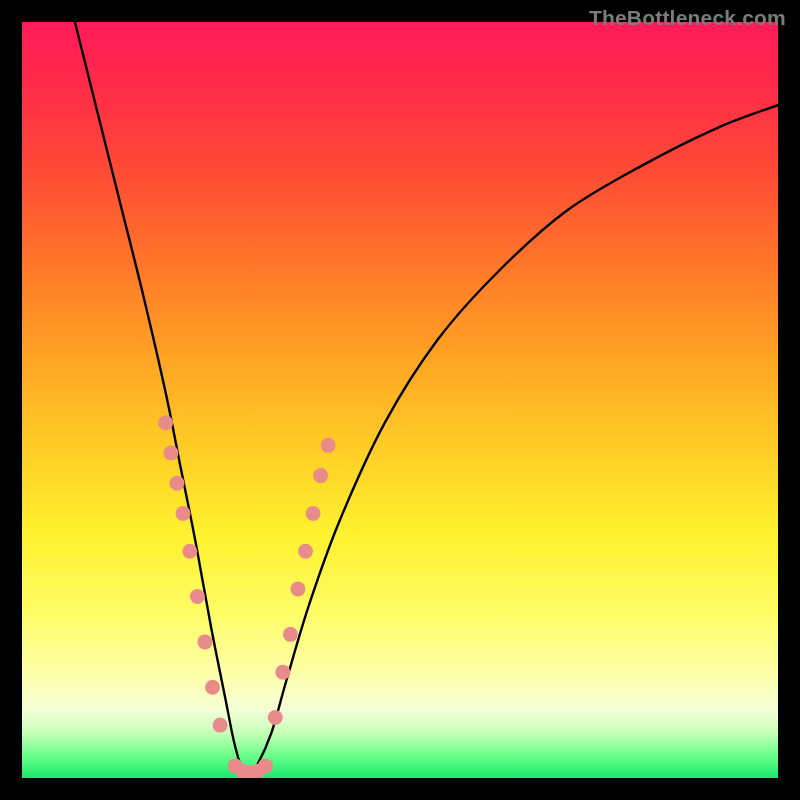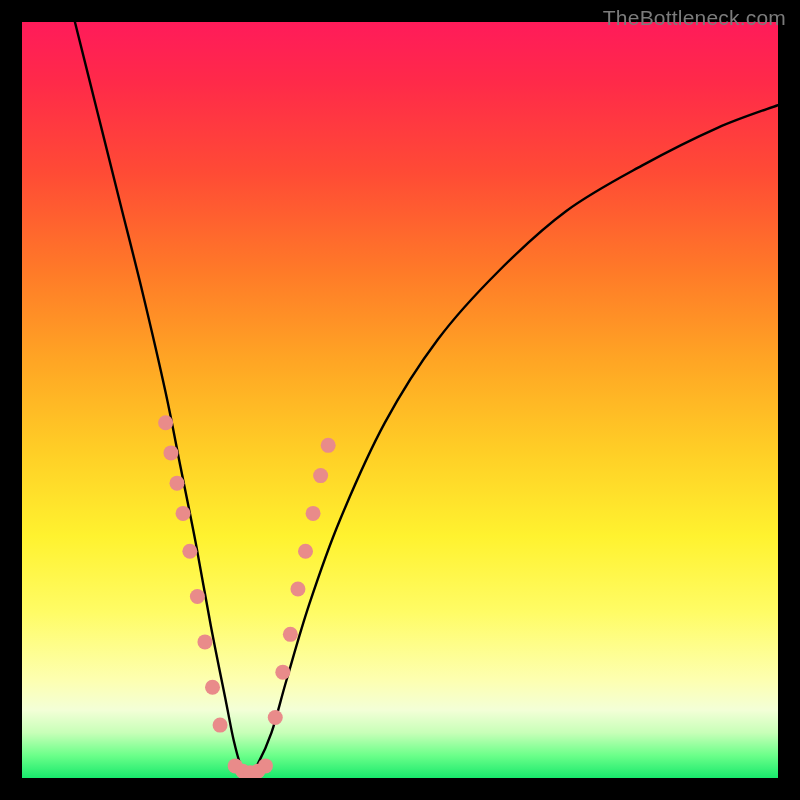--- a/index.html
+++ b/index.html
@@ -42,21 +42,21 @@
       #6cff8a 97%,
       #18e96c 100%
     );
   }
   .watermark {
     position: absolute;
     top: 6px;
     right: 14px;
     color: #7b7b7b;
     font-size: 21px;
-    font-weight: 400;
+    font-weight: 700;
     letter-spacing: 0.2px;
     z-index: 5;
   }
   svg.curve {
     position: absolute;
     left: 0;
     top: 0;
     width: 756px;
     height: 756px;
     z-index: 3;

